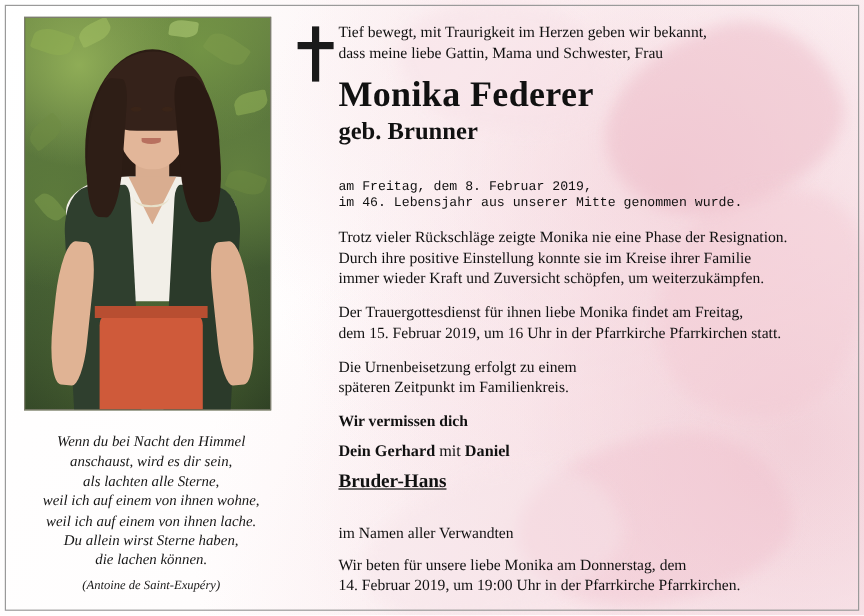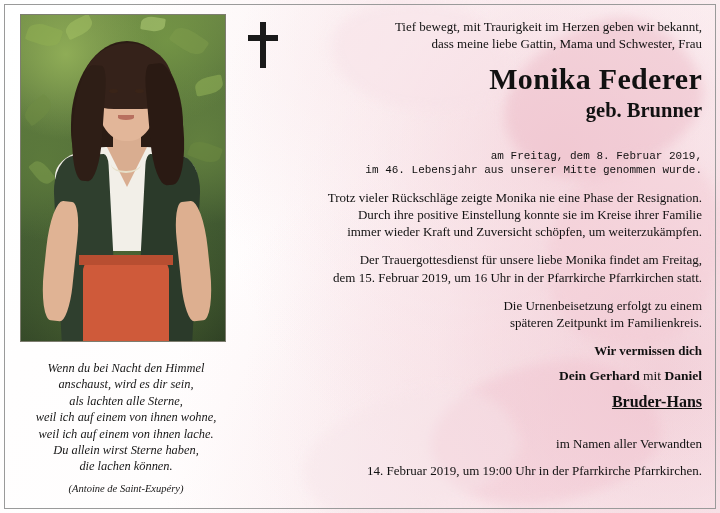--- a/index.html
+++ b/index.html
@@ -211,21 +211,21 @@
   .cross .h {
     position: absolute; left: 0px; top: 13px; width: 30px; height: 6px; background: #1a1a1a;
   }
 
   
   .main-col {
     position: absolute;
     left: 282px;
     top: 18px;
     width: 420px;
-    text-align: right;
+    text-align: left;
     color: #111111;
   }
   .line { line-height: 1.32; }
   .intro { font-size: 13px; }
   .name {
     font-size: 30px;
     font-weight: bold;
     letter-spacing: .3px;
     margin-top: 10px;
     line-height: 1.1;
@@ -325,36 +325,37 @@
       <div class="line">im 46. Lebensjahr aus unserer Mitte genommen wurde.</div>
     </div>
 
     <div class="para">
       <div class="line">Trotz vieler Rückschläge zeigte Monika nie eine Phase der Resignation.</div>
       <div class="line">Durch ihre positive Einstellung konnte sie im Kreise ihrer Familie</div>
       <div class="line">immer wieder Kraft und Zuversicht schöpfen, um weiterzukämpfen.</div>
     </div>
 
     <div class="para">
-      <div class="line">Der Trauergottesdienst für unsere liebe Monika findet am Freitag,</div>
+      <div class="line">Der Trauergottesdienst für ihnen liebe Monika findet am Freitag,</div>
       <div class="line">dem 15. Februar 2019, um 16 Uhr in der Pfarrkirche Pfarrkirchen statt.</div>
     </div>
 
     <div class="para">
       <div class="line">Die Urnenbeisetzung erfolgt zu einem</div>
       <div class="line">späteren Zeitpunkt im Familienkreis.</div>
     </div>
 
     <div class="bold-line">
       <div class="line">Wir vermissen dich</div>
     </div>
 
     <div class="gerhard"><b>Dein Gerhard</b><span> mit </span><b>Daniel</b></div>
 
     <div class="bruder">Bruder-Hans</div>
     <div class="verwandten">im Namen aller Verwandten</div>
 
     <div class="rosary">
+      <div class="line">Wir beten für unsere liebe Monika am Donnerstag, dem</div>
       <div class="line">14. Februar 2019, um 19:00 Uhr in der Pfarrkirche Pfarrkirchen.</div>
     </div>
 
   </div>
 </div>
 
 </body></html>

